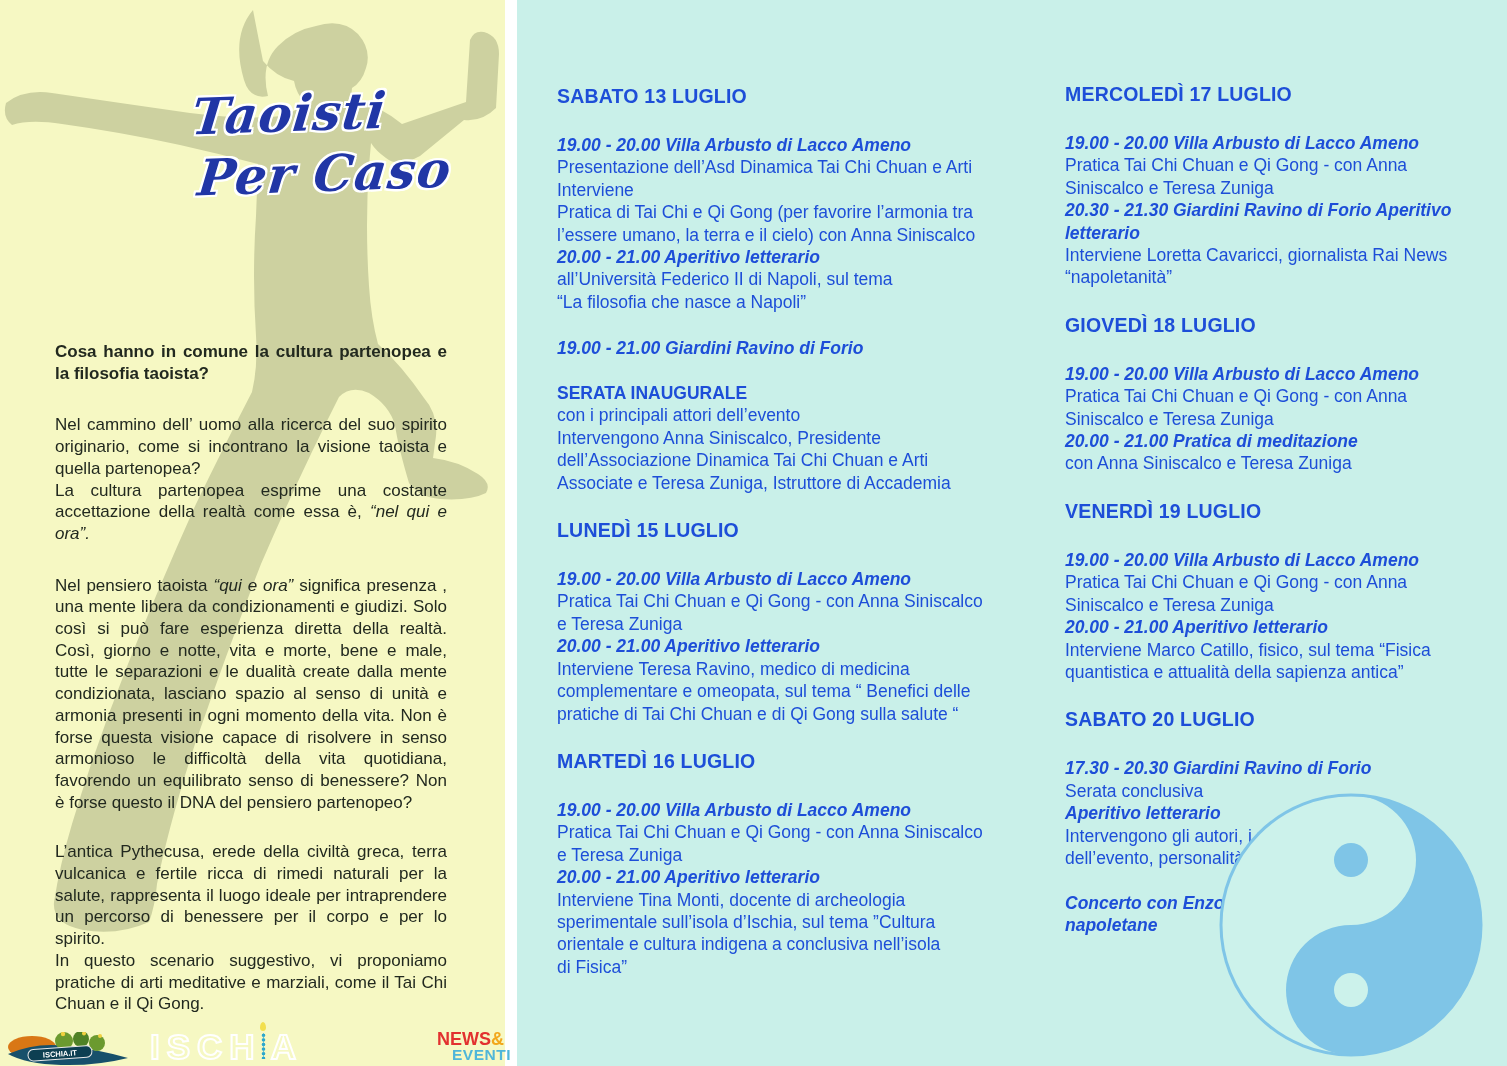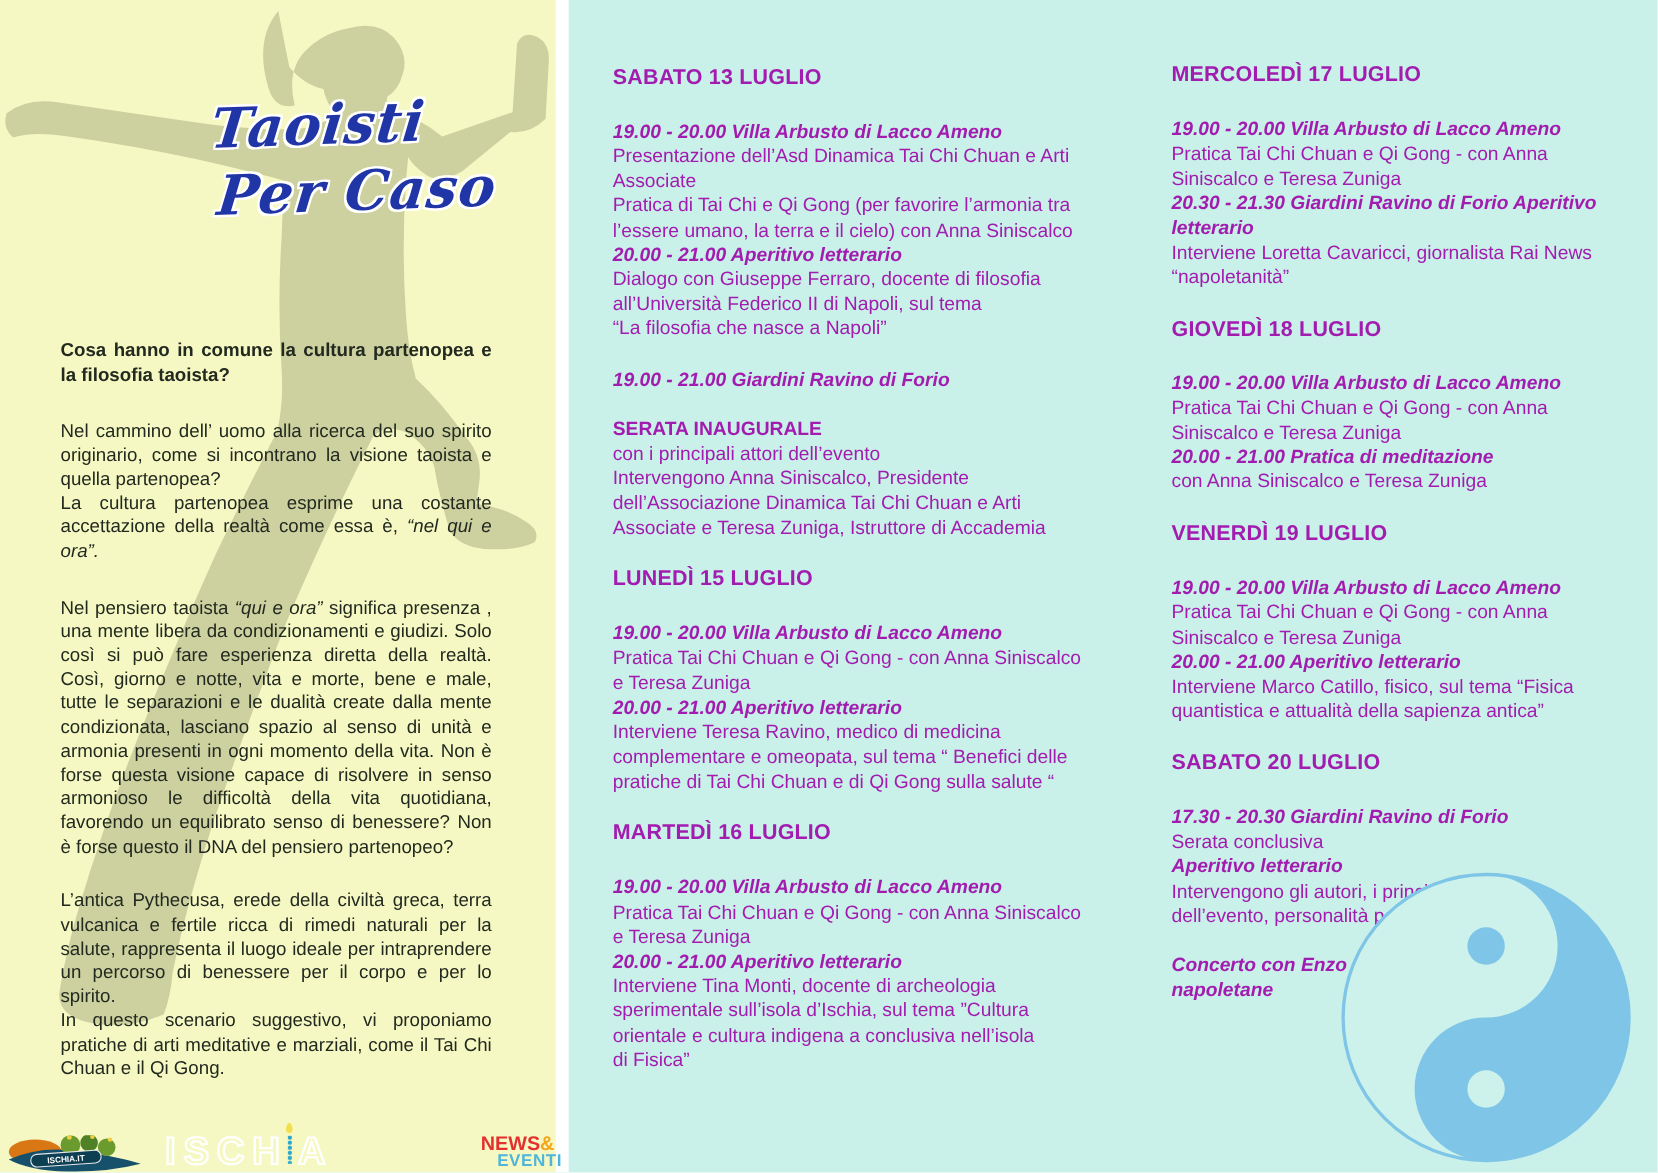--- a/index.html
+++ b/index.html
@@ -9,24 +9,24 @@
   .divider{position:absolute;left:505px;top:0;width:12px;height:1066px;background:#ffffff;}
   .figure-svg{position:absolute;left:0;top:6px;}
   .brand{position:absolute;color:#2136a6;font-family:"DejaVu Serif",serif;font-style:italic;font-weight:bold;
          transform:rotate(-2deg) skewX(-8deg);letter-spacing:1px;
          text-shadow:2px 0 0 #fff,-2px 0 0 #fff,0 2px 0 #fff,0 -2px 0 #fff,2px 2px 0 #fff,-2px -2px 0 #fff,2px -2px 0 #fff,-2px 2px 0 #fff;}
   #brand1{left:192px;top:84px;font-size:50px;}
   #brand2{left:198px;top:144px;font-size:50px;}
   .intro{position:absolute;left:55px;top:308px;width:392px;font-size:17px;line-height:21.7px;
          color:#22291f;text-align:justify;}
   .para{margin:0;}
-  .para.bold{font-weight:bold;}
+  .para.bold{font-weight:bold;margin-top:33px;}
   .para.gap{margin-top:30px;}
   .para.gap-lg{margin-top:28px;}
-  .sched-col{position:absolute;color:#a21caf;}
+  .sched-col{position:absolute;color:#1d4ed8;margin-top:26px;}
   #col-0{left:557px;top:58px;width:475px;}
   #col-1{left:1065px;top:56px;width:420px;}
   .day{margin:0 0 24px 0;}
   .day-title{font-size:19.5px;font-weight:bold;line-height:24px;margin:0 0 26px 0;letter-spacing:0.2px;}
   .sched-line{font-size:17.5px;line-height:22.4px;white-space:nowrap;}
   .sched-line.bi{font-weight:bold;font-style:italic;}
   .sched-line.b{font-weight:bold;}
   .sched-line.gap{height:22.4px;}
   .yinyang{position:absolute;left:1205px;top:779px;}
   .footer-logo{position:absolute;left:0;top:1026px;width:640px;height:40px;}
@@ -79,25 +79,24 @@
       </div>
   </div>
 
   <div class="divider"></div>
 
   <div class="sched-col" id="col-0">
       <div class="day">
         <h2 class="day-title">SABATO 13 LUGLIO</h2>
         <div class="sched-line bi">19.00 - 20.00 Villa Arbusto di Lacco Ameno</div>
         <div class="sched-line r">Presentazione dell’Asd Dinamica Tai Chi Chuan e Arti</div>
-        <div class="sched-line r">Associate</div>
+        <div class="sched-line r">Interviene</div>
         <div class="sched-line r">Pratica di Tai Chi e Qi Gong (per favorire l’armonia tra</div>
         <div class="sched-line r">l’essere umano, la terra e il cielo) con Anna Siniscalco</div>
         <div class="sched-line bi">20.00 - 21.00 Aperitivo letterario</div>
-        <div class="sched-line r">Dialogo con Giuseppe Ferraro, docente di filosofia</div>
         <div class="sched-line r">all’Università Federico II di Napoli,  sul tema</div>
         <div class="sched-line r">“La filosofia che nasce a Napoli”</div>
       </div>
       <div class="day">
         <div class="sched-line bi">19.00 - 21.00 Giardini Ravino di Forio</div>
         <div class="sched-line gap"></div>
         <div class="sched-line b">SERATA INAUGURALE</div>
         <div class="sched-line r">con i principali attori dell’evento</div>
         <div class="sched-line r">Intervengono Anna Siniscalco, Presidente</div>
         <div class="sched-line r">dell’Associazione Dinamica Tai Chi Chuan e Arti</div>

